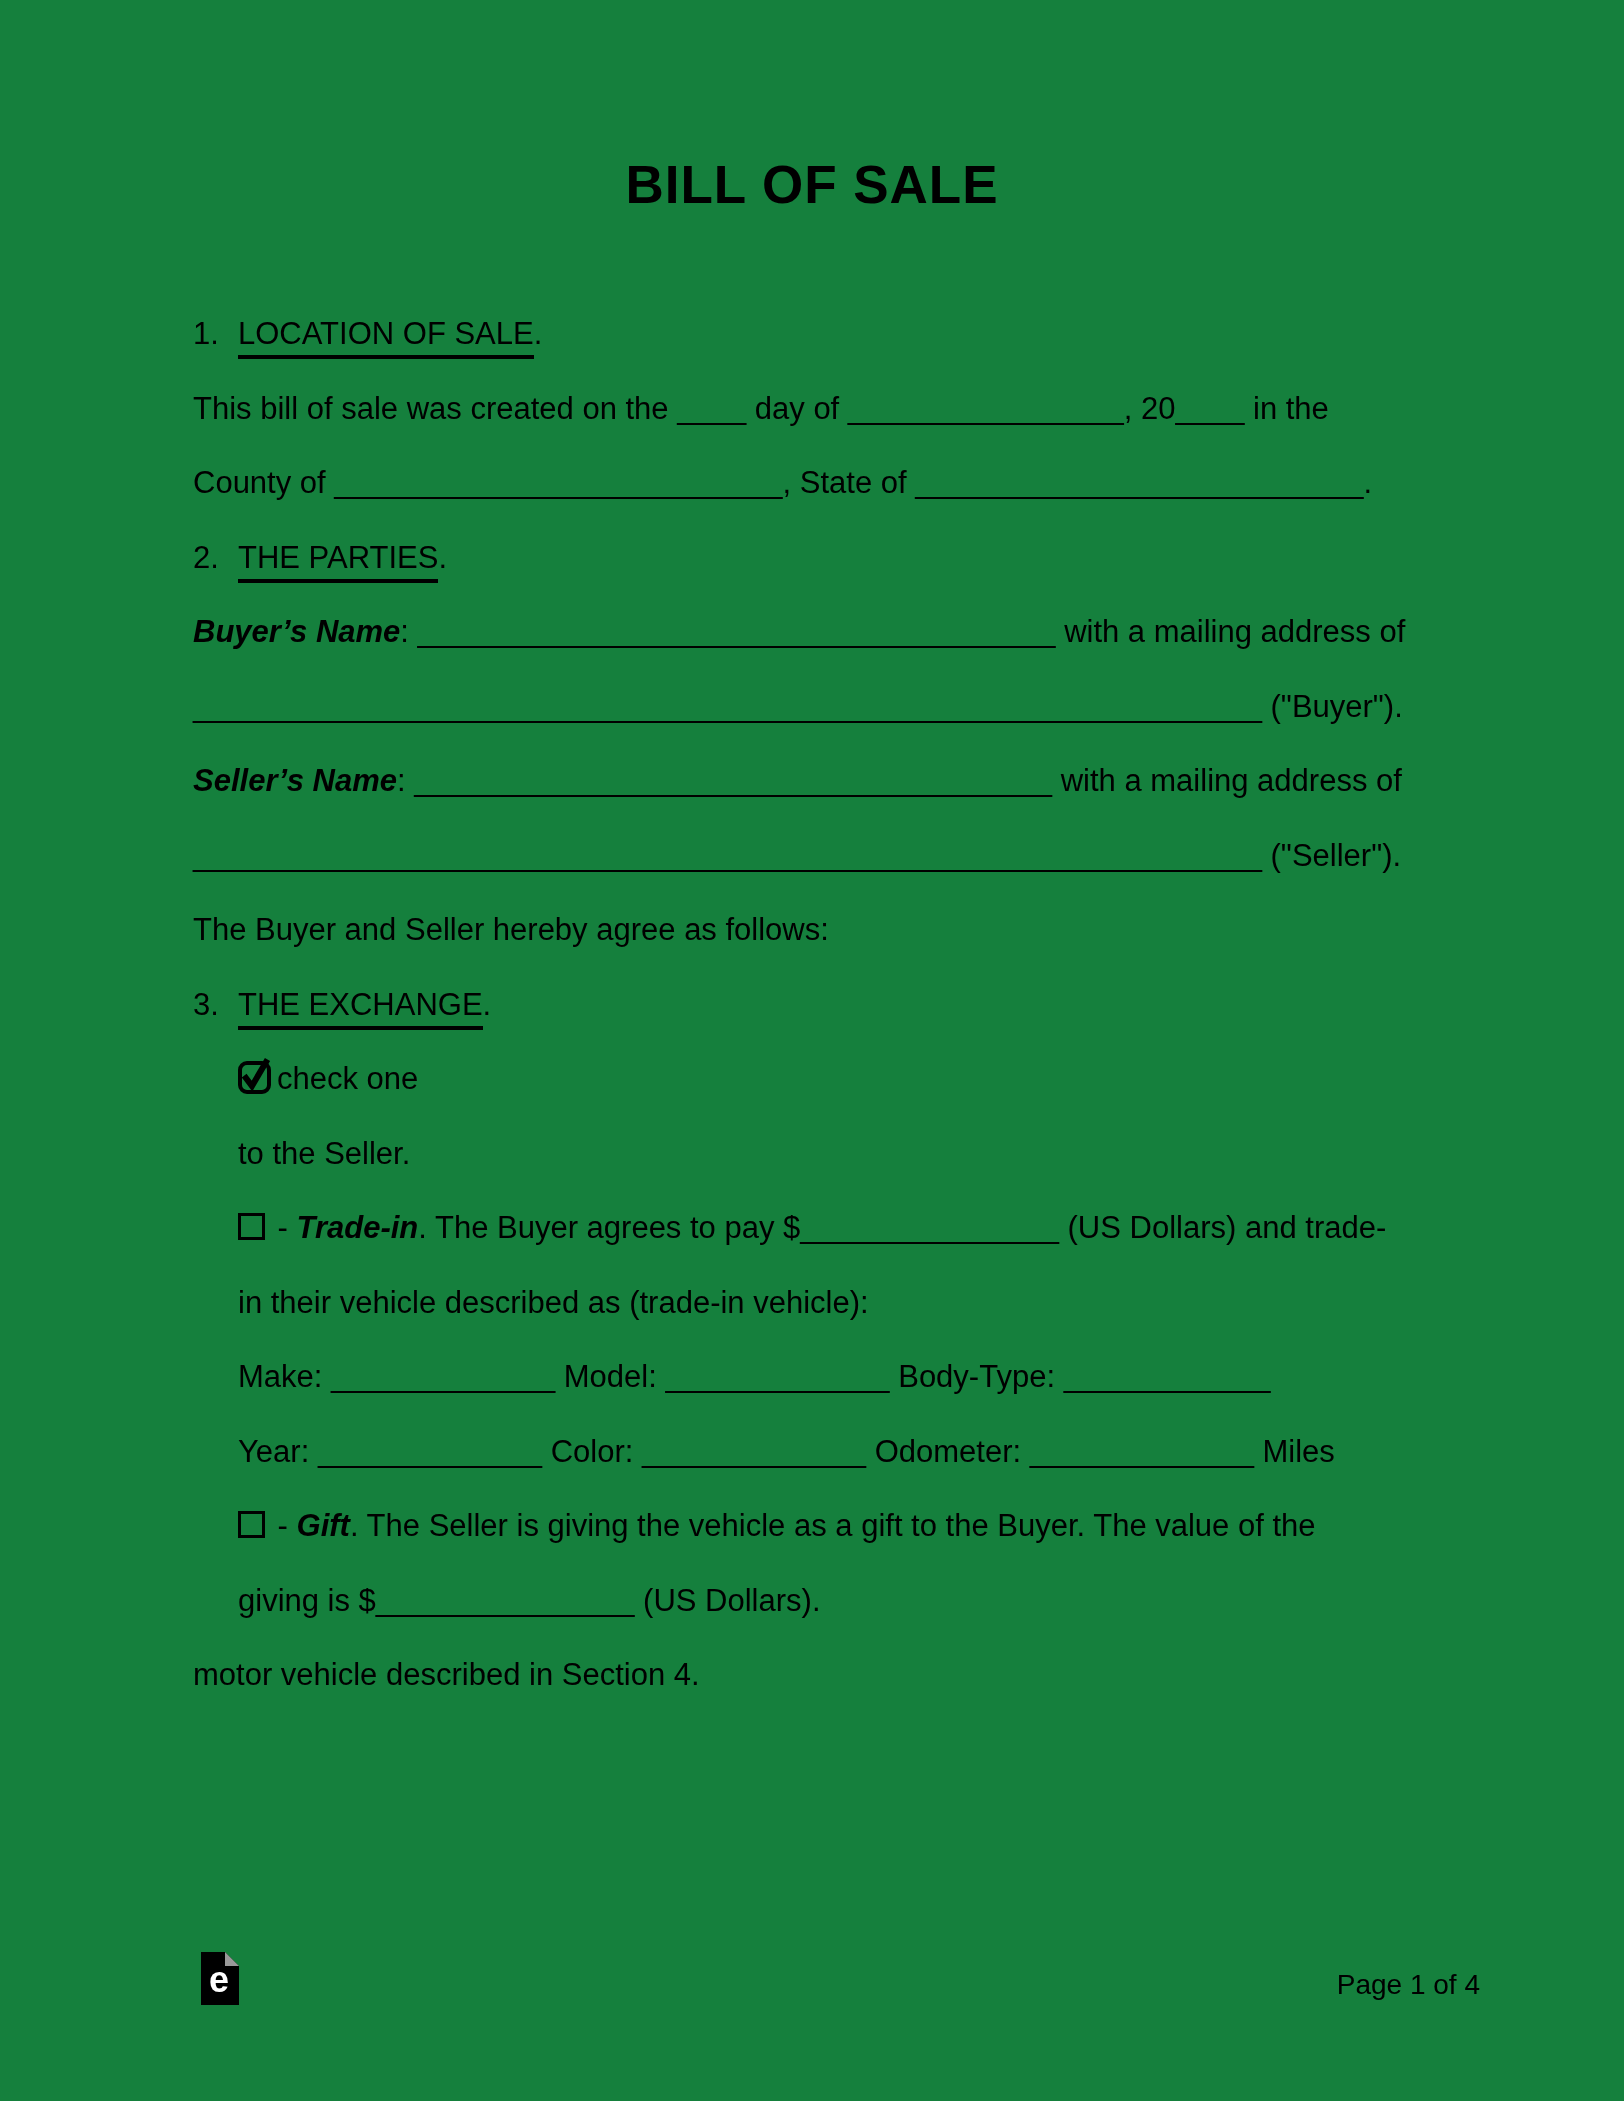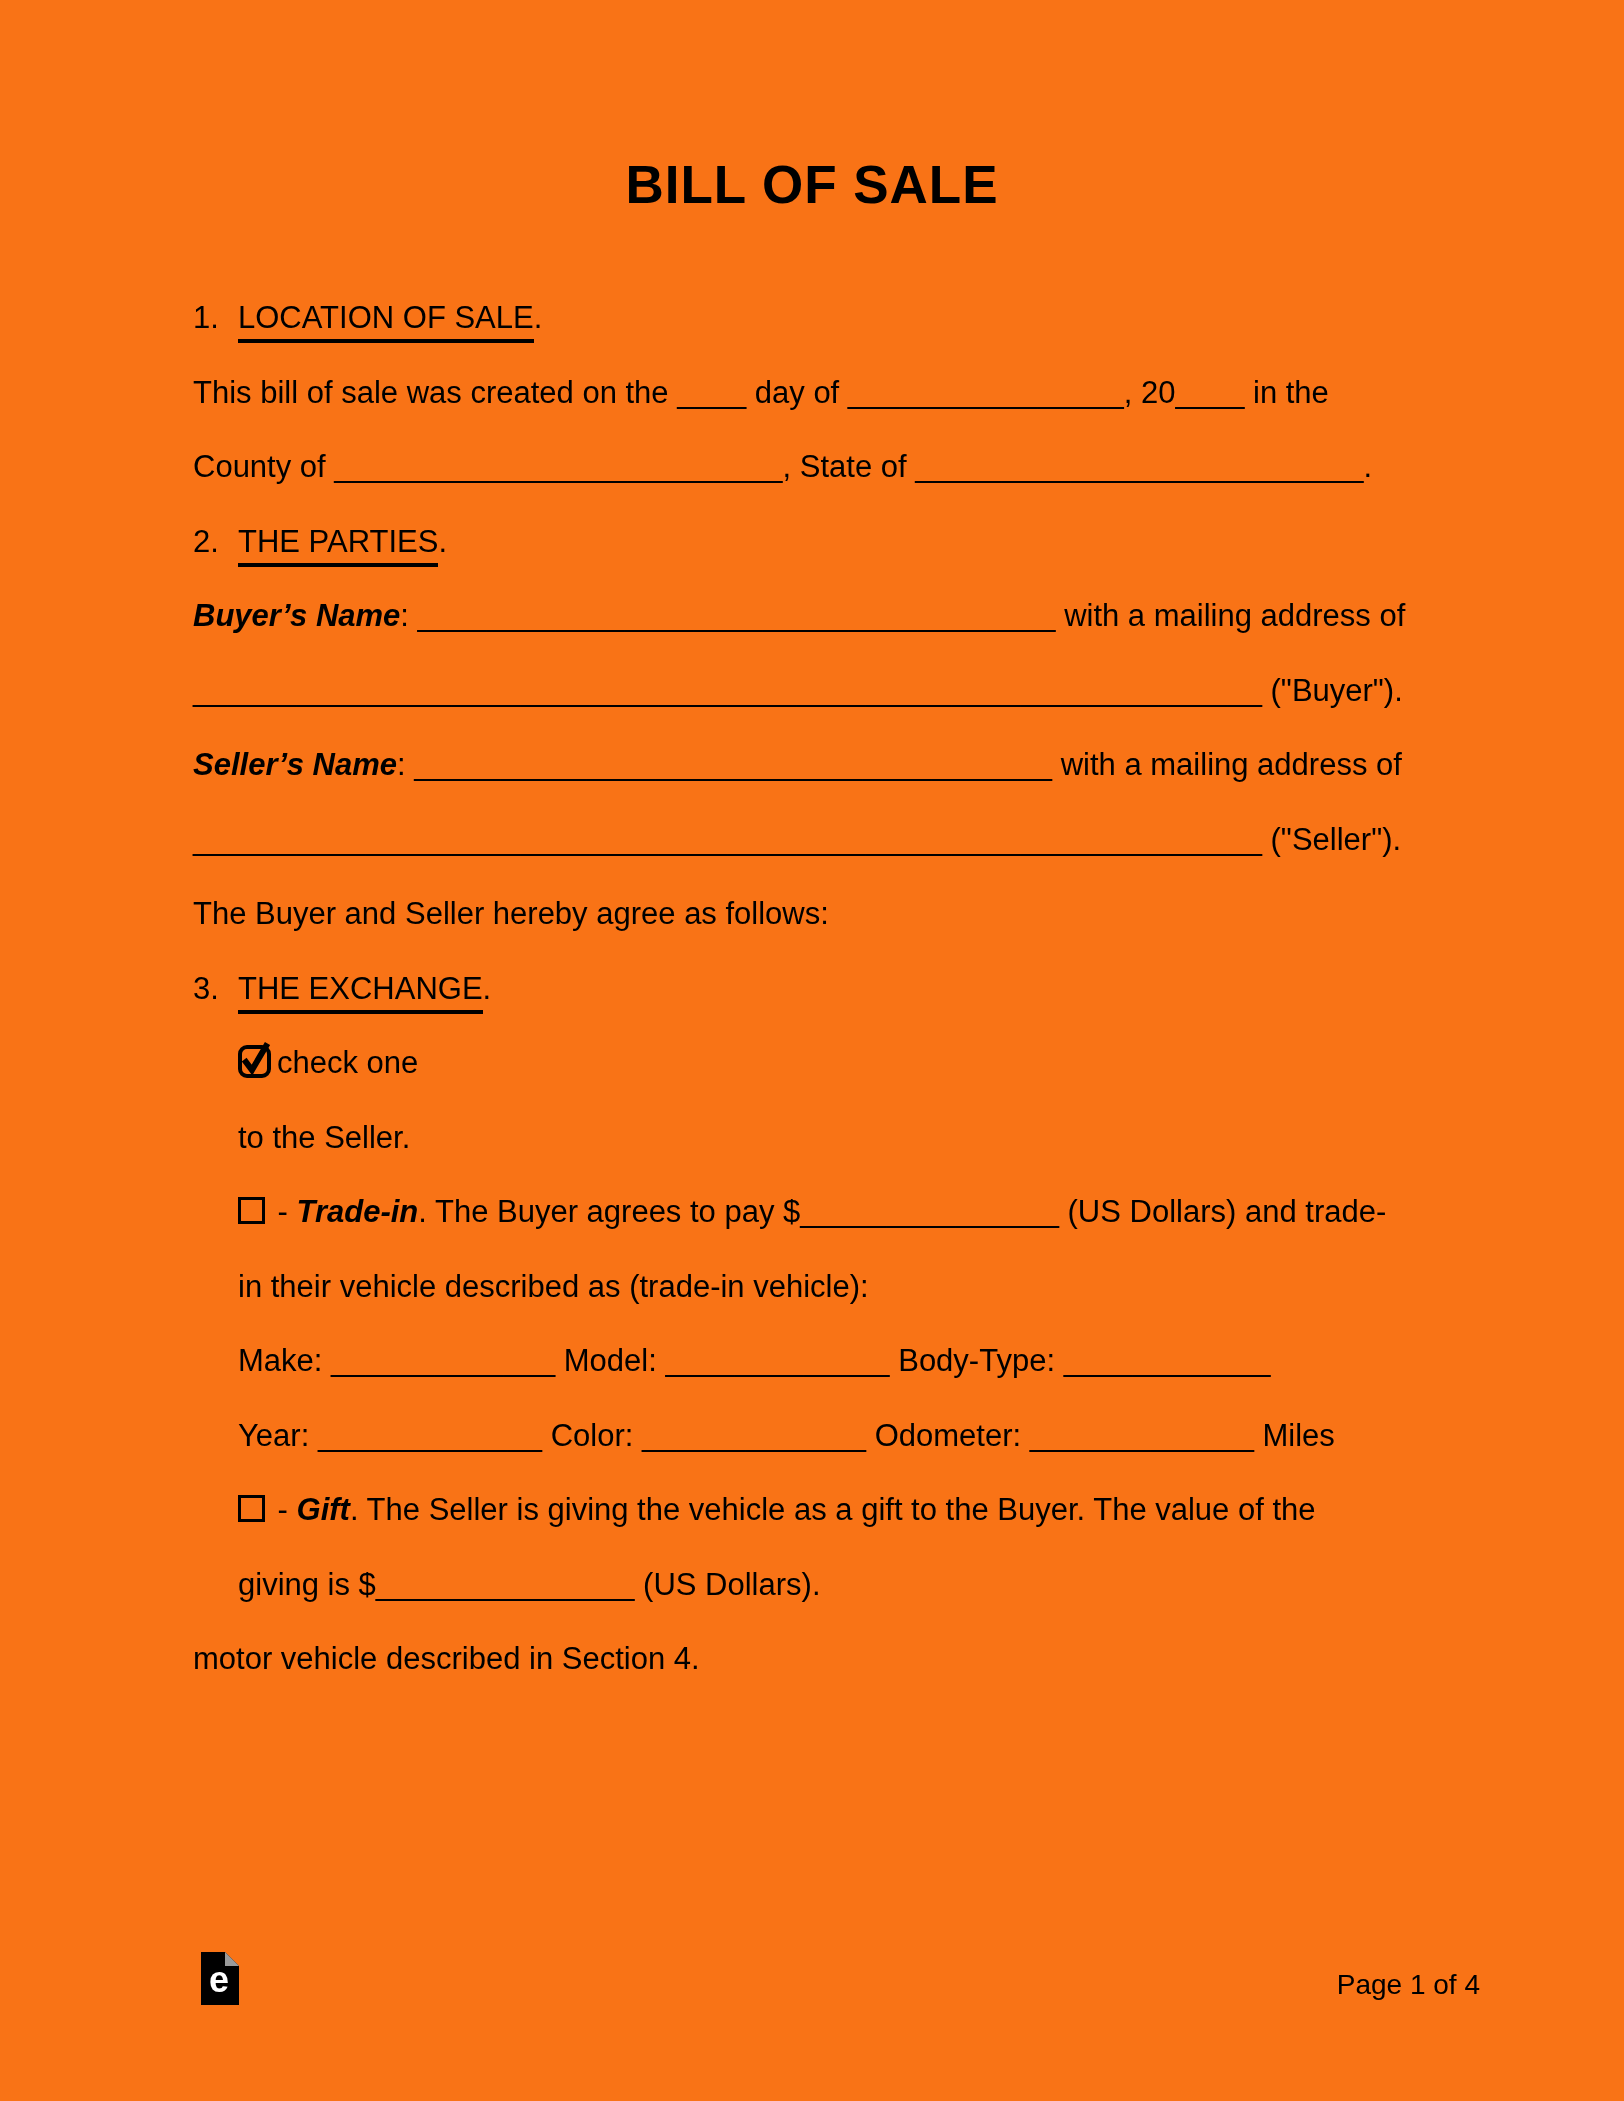--- a/index.html
+++ b/index.html
@@ -1,39 +1,39 @@
 <!DOCTYPE html>
 <html><head>
 <meta charset="utf-8">
 <style>
   html,body{margin:0;padding:0;background:#ffffff;}
   .page{
     position:relative;
     width:1624px;
     height:2101px;
-    background:#f97316;
+    background:#15803d;
     font-family:"Liberation Sans", sans-serif;
     color:#000;
     overflow:hidden;
   }
   .doc-title{
     position:absolute;
     top:150px;
     left:0;
     width:100%;
     text-align:center;
     font-size:53px;
     font-weight:bold;
     letter-spacing:1px;
     line-height:70px;
     white-space:nowrap;
   }
   .lines{
     position:absolute;
-    top:281px;
+    top:297px;
     left:0;
     width:100%;
   }
   .line{
     height:74.5px;
     line-height:74.5px;
     font-size:31px;
     padding-left:193px;
     white-space:nowrap;
   }

